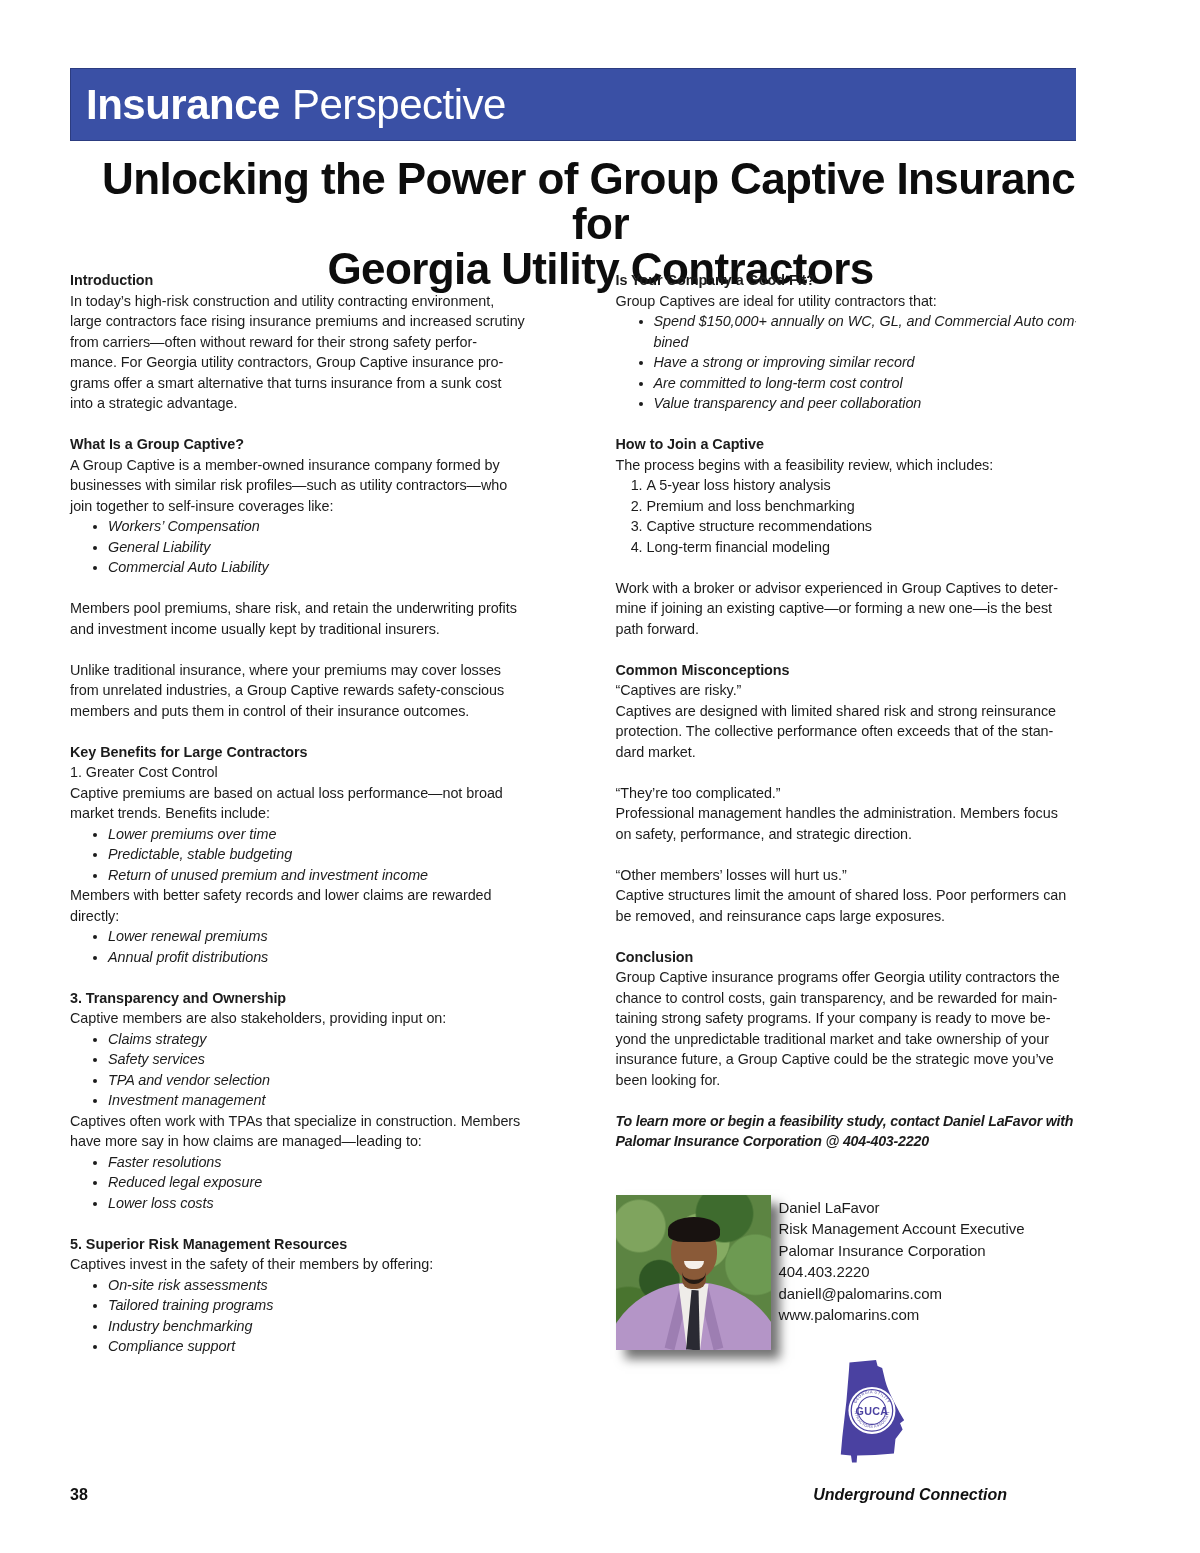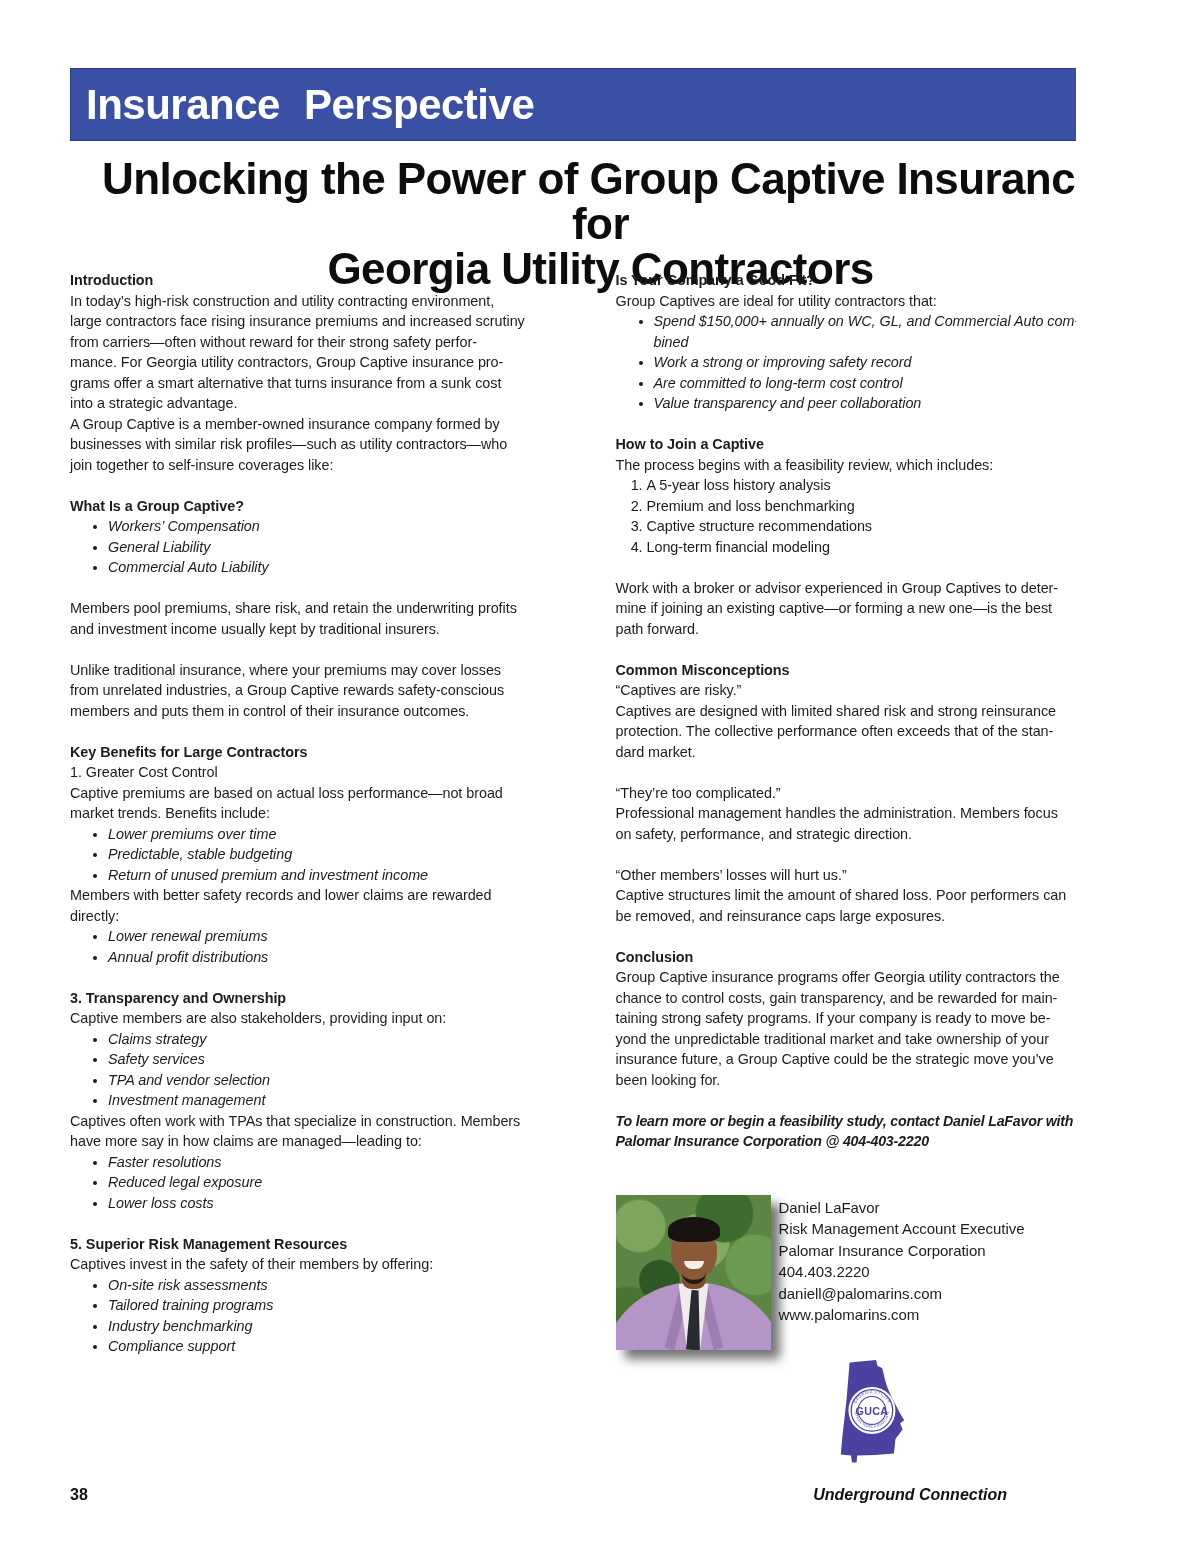--- a/index.html
+++ b/index.html
@@ -7,21 +7,21 @@
     position:relative; width:1076px; height:1553px; background:#ffffff;
     font-family:"Liberation Sans", sans-serif; color:#1c1c1c; overflow:hidden;
   }
   
   .banner {
     position:absolute; left:70px; top:68px; width:1061px; height:73px;
     display:flex; align-items:center; padding-left:15px; box-sizing:border-box;
     border:1px solid #2c3c80;
   }
   .banner .b-bold  { font-weight:700; font-size:42px; color:#fff; letter-spacing:-0.5px; }
-  .banner .b-reg   { font-weight:700; font-size:42px; color:#fff; margin-left:24px; letter-spacing:-0.5px; }
+  .banner .b-reg   { font-weight:400; font-size:42px; color:#fff; margin-left:12px; letter-spacing:-0.5px; }
   
   .title {
     position:absolute; left:70px; top:156px; width:1061px; text-align:center;
     font-size:44px; line-height:45px; font-weight:700; color:#0d0d0d;
     white-space:pre-line; letter-spacing:-0.6px;
   }
   
   .cols {
     position:absolute; left:70px; top:270px; width:1061px;
     display:flex; gap:30px;
@@ -85,24 +85,24 @@
 
   <div class="cols">
     <div class="col" id="col-left">
         <div class="blk h">Introduction</div>
         <div class="blk p">In today’s high-risk construction and utility contracting environment,
 large contractors face rising insurance premiums and increased scrutiny
 from carriers—often without reward for their strong safety perfor-
 mance. For Georgia utility contractors, Group Captive insurance pro-
 grams offer a smart alternative that turns insurance from a sunk cost
 into a strategic advantage.</div>
+        <div class="blk h sp">What Is a Group Captive?</div>
         <div class="blk p">A Group Captive is a member-owned insurance company formed by
 businesses with similar risk profiles—such as utility contractors—who
 join together to self-insure coverages like:</div>
-        <div class="blk h sp">What Is a Group Captive?</div>
         <ul class="blk list">
           <li>Workers’ Compensation</li>
           <li>General Liability</li>
           <li>Commercial Auto Liability</li>
         </ul>
         <div class="blk p sp">Members pool premiums, share risk, and retain the underwriting profits
 and investment income usually kept by traditional insurers.</div>
         <div class="blk p sp">Unlike traditional insurance, where your premiums may cover losses
 from unrelated industries, a Group Captive rewards safety-conscious
 members and puts them in control of their insurance outcomes.</div>
@@ -145,21 +145,21 @@
           <li>Compliance support</li>
         </ul>
       </div>
     <div class="col" id="col-right">
 
     <div class="blk h">Is Your Company a Good Fit?</div>
         <div class="blk p">Group Captives are ideal for utility contractors that:</div>
         <ul class="blk list">
           <li>Spend $150,000+ annually on WC, GL, and Commercial Auto com-
 bined</li>
-          <li>Work a strong or improving safety record</li>
+          <li>Have a strong or improving similar record</li>
           <li>Are committed to long-term cost control</li>
           <li>Value transparency and peer collaboration</li>
         </ul>
         <div class="blk h sp">How to Join a Captive</div>
         <div class="blk p">The process begins with a feasibility review, which includes:</div>
         <ol class="blk list">
           <li>A 5-year loss history analysis</li>
           <li>Premium and loss benchmarking</li>
           <li>Captive structure recommendations</li>
           <li>Long-term financial modeling</li>

